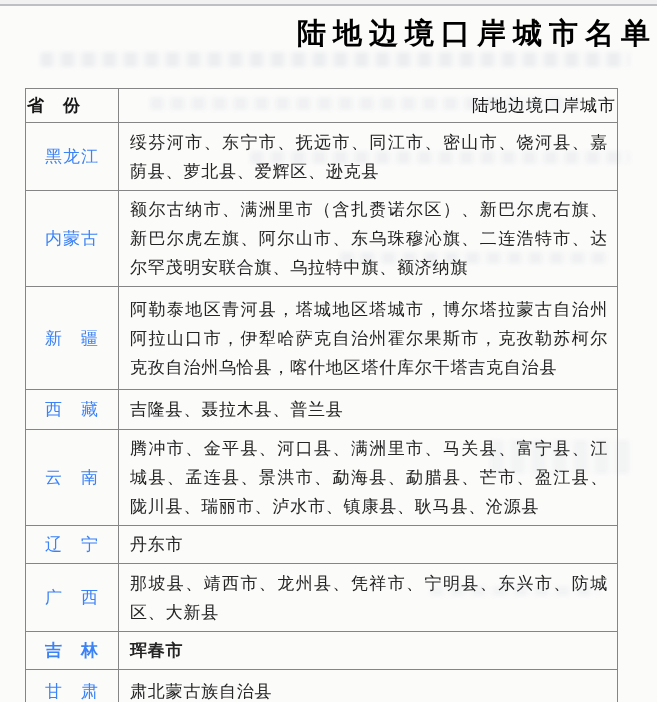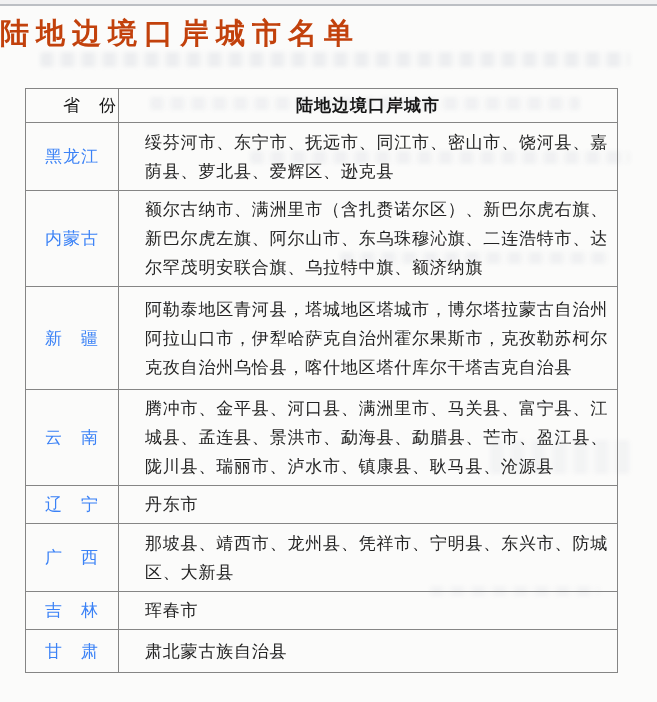--- a/index.html
+++ b/index.html
@@ -26,25 +26,25 @@
     width: 657px; height: 4px;
     background: #f1f1f2;
     border-bottom: 2px solid rgba(125,130,140,0.45);
   }
   .title {
     position: absolute;
     top: 14px;
     left: 0;
     width: 657px;
     margin: 0;
-    text-align: left;
+    text-align: right;
     font-size: 29px;
     font-weight: bold;
     letter-spacing: 7px;
-    color: #c2410c;
+    color: #000000;
     white-space: nowrap;
   }
   
   .artifact {
     position: absolute;
     pointer-events: none;
     background: repeating-linear-gradient(90deg,
       rgba(120,132,160,0.10) 0 13px,
       rgba(120,132,160,0.02) 13px 21px);
     filter: blur(2px);
@@ -68,40 +68,40 @@
   table.border-table col.c1 { width: 93px; }
   table.border-table col.c2 { width: 499px; }
   table.border-table th,
   table.border-table td {
     border: 1px solid #858585;
     font-size: 17px;
     vertical-align: middle;
     background: transparent;
   }
   th.h-province {
-    font-weight: normal;
-    text-align: right;
+    font-weight: bold;
+    text-align: left;
     color: #161616;
     letter-spacing: 1px;
   }
   th.h-cities {
-    font-weight: bold;
-    text-align: center;
+    font-weight: normal;
+    text-align: right;
     color: #161616;
     letter-spacing: 1px;
   }
   td.prov {
     text-align: center;
     letter-spacing: 1px;
     color: #3b82f6;
   }
   td.cities {
     text-align: justify;
     text-justify: inter-character;
-    padding: 4px 9px 4px 26px;
+    padding: 4px 9px 4px 11px;
     line-height: 29px;
     letter-spacing: 0.8px;
     color: #242424;
   }
 </style>
 </head>
 <body>
 
 <div class="page">
 
@@ -131,33 +131,37 @@
         <td class="cities">绥芬河市、东宁市、抚远市、同江市、密山市、饶河县、嘉荫县、萝北县、爱辉区、逊克县</td>
       </tr>
       <tr style="height:82px;">
         <td class="prov">内蒙古</td>
         <td class="cities">额尔古纳市、满洲里市（含扎赉诺尔区）、新巴尔虎右旗、新巴尔虎左旗、阿尔山市、东乌珠穆沁旗、二连浩特市、达尔罕茂明安联合旗、乌拉特中旗、额济纳旗</td>
       </tr>
       <tr style="height:103px;">
         <td class="prov">新　疆</td>
         <td class="cities">阿勒泰地区青河县，塔城地区塔城市，博尔塔拉蒙古自治州阿拉山口市，伊犁哈萨克自治州霍尔果斯市，克孜勒苏柯尔克孜自治州乌恰县，喀什地区塔什库尔干塔吉克自治县</td>
       </tr>
+      <tr style="height:40px;">
+        <td class="prov">西　藏</td>
+        <td class="cities">吉隆县、聂拉木县、普兰县</td>
+      </tr>
       <tr style="height:90px;">
         <td class="prov">云　南</td>
         <td class="cities">腾冲市、金平县、河口县、满洲里市、马关县、富宁县、江城县、孟连县、景洪市、勐海县、勐腊县、芒市、盈江县、陇川县、瑞丽市、泸水市、镇康县、耿马县、沧源县</td>
       </tr>
       <tr style="height:37px;">
         <td class="prov">辽　宁</td>
         <td class="cities">丹东市</td>
       </tr>
       <tr style="height:68px;">
         <td class="prov">广　西</td>
         <td class="cities">那坡县、靖西市、龙州县、凭祥市、宁明县、东兴市、防城区、大新县</td>
       </tr>
-      <tr style="height:33px;">
+      <tr style="height:33px;font-weight:bold;">
         <td class="prov">吉　林</td>
         <td class="cities">珲春市</td>
       </tr>
       <tr style="height:43px;">
         <td class="prov">甘　肃</td>
         <td class="cities">肃北蒙古族自治县</td>
       </tr>
     </tbody>
   </table>
 

